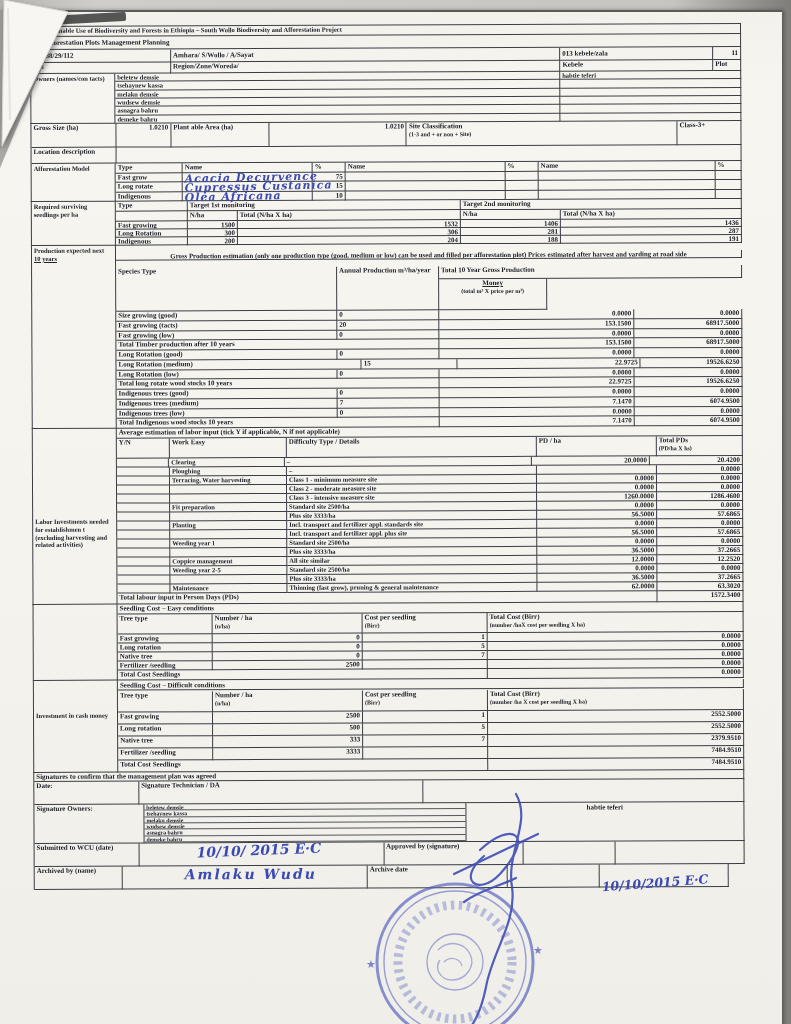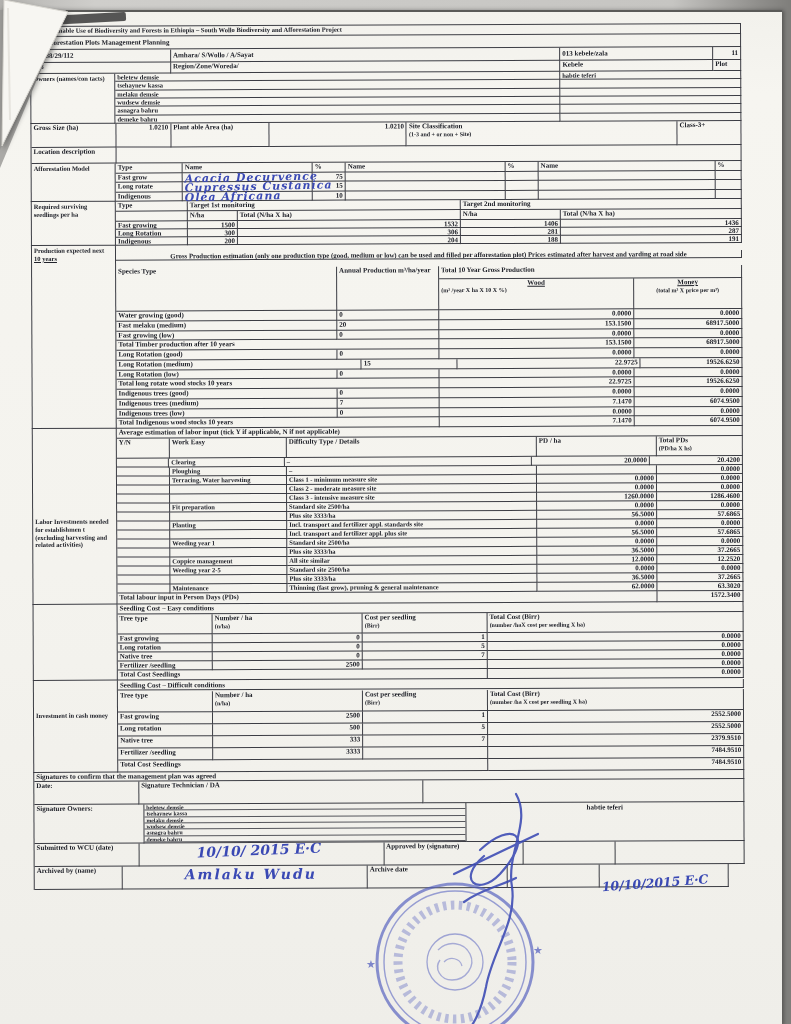--- a/index.html
+++ b/index.html
@@ -190,40 +190,36 @@
     </div>
     <div class="row banner" style="top:220px;height:22px">
       <div class="c wrap" style="width:626px;text-align:center;font-size:6.8px">Gross Production estimation (only one production type (good, medium or low) can be used and filled per afforestation plot) Prices estimated after harvest and yarding at road side</div>
     </div>
     <div class="row" style="top:242px;height:44px">
       <div class="c" style="width:221px">Species Type</div>
       <div class="c wrap" style="width:102px">Annual Production m³/ha/year</div>
       <div style="width:303px;display:flex;flex-direction:column">
         <div class="c" style="width:303px;height:13px">Total 10 Year Gross Production</div>
         <div style="display:flex;flex:1">
-          <div class="c wrap" style="width:195px;text-align:center">
-            <span class="u">Wood</span><br>
-            <span class="sub" style="text-align:left;display:block">(m³ /year X ha X 10 X  %)</span>
-          </div>
           <div class="c wrap" style="width:108px;text-align:center">
             <span class="u">Money</span><br>
             <span class="sub">(total m³  X  price per m³)</span>
           </div>
         </div>
       </div>
     </div>
     <div id="production-rows">
  <div class="row " style="top:286px;height:9.75px">
-   <div class="c" style="width:221px">Water growing (good)</div>
+   <div class="c" style="width:221px">Size growing (good)</div>
    <div class="c" style="width:102px">0</div>
    <div class="c num" style="width:195px">0.0000</div>
    <div class="c num" style="width:108px">0.0000</div>
  </div>
  <div class="row " style="top:295.75px;height:9.75px">
-   <div class="c" style="width:221px">Fast melaku (medium)</div>
+   <div class="c" style="width:221px">Fast growing (tacts)</div>
    <div class="c" style="width:102px">20</div>
    <div class="c num" style="width:195px">153.1500</div>
    <div class="c num" style="width:108px">68917.5000</div>
  </div>
  <div class="row " style="top:305.5px;height:9.75px">
    <div class="c" style="width:221px">Fast growing (low)</div>
    <div class="c" style="width:102px">0</div>
    <div class="c num" style="width:195px">0.0000</div>
    <div class="c num" style="width:108px">0.0000</div>
  </div>

